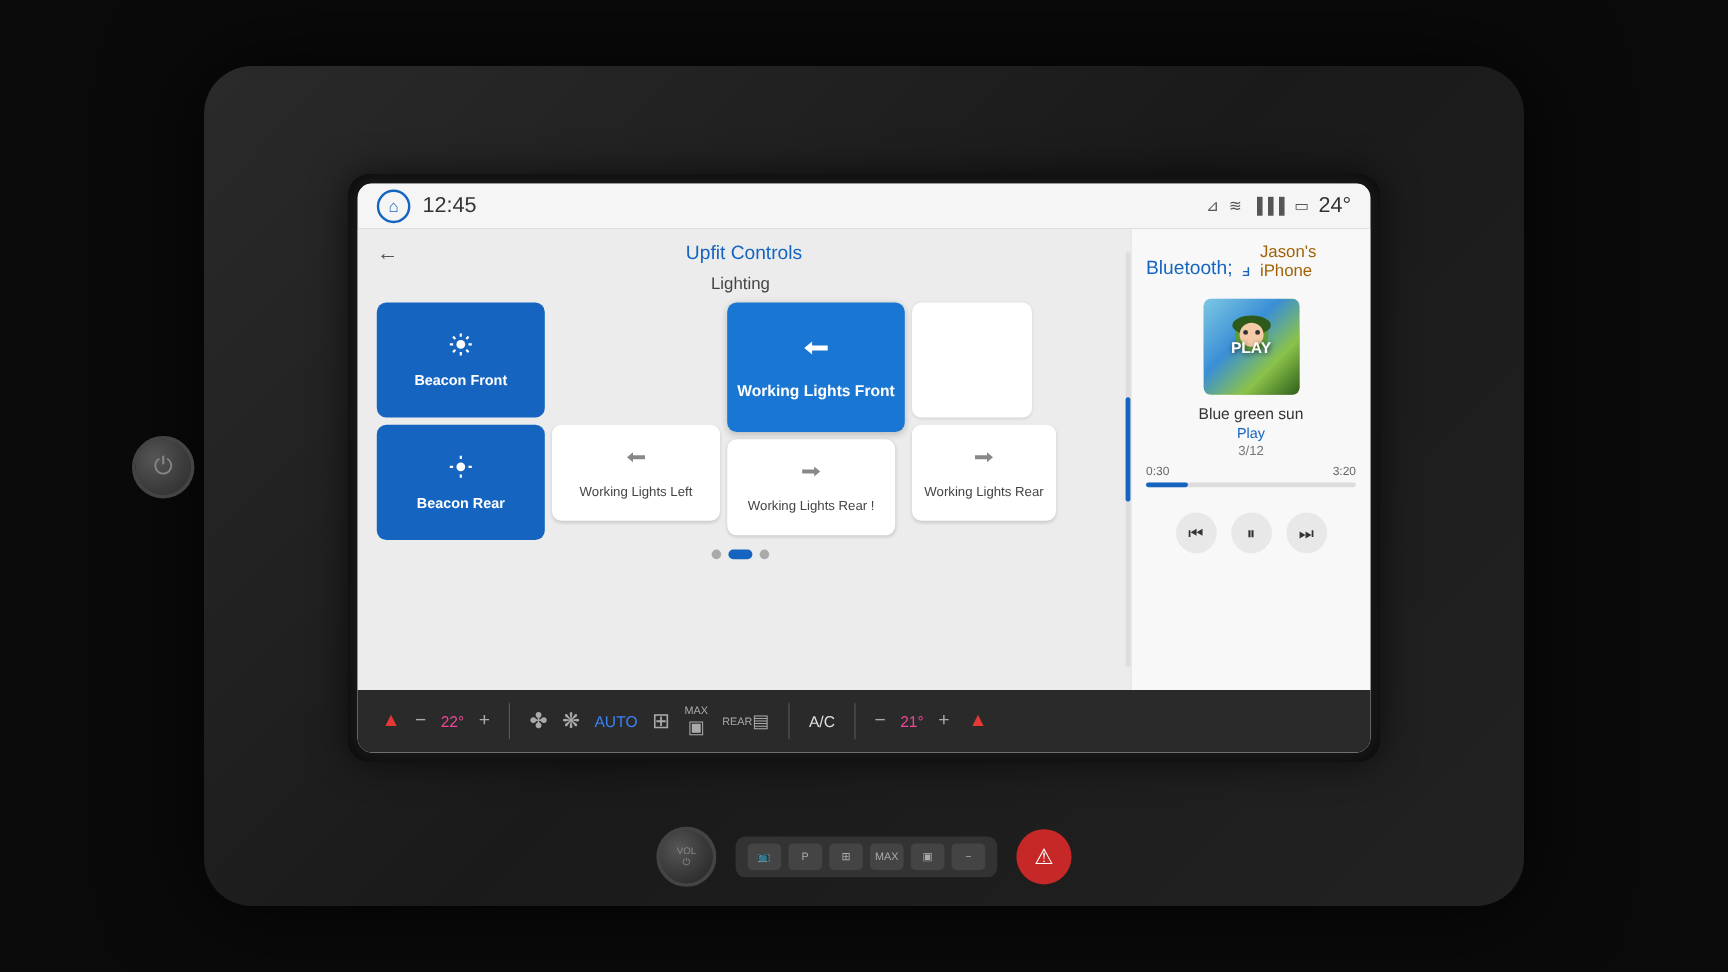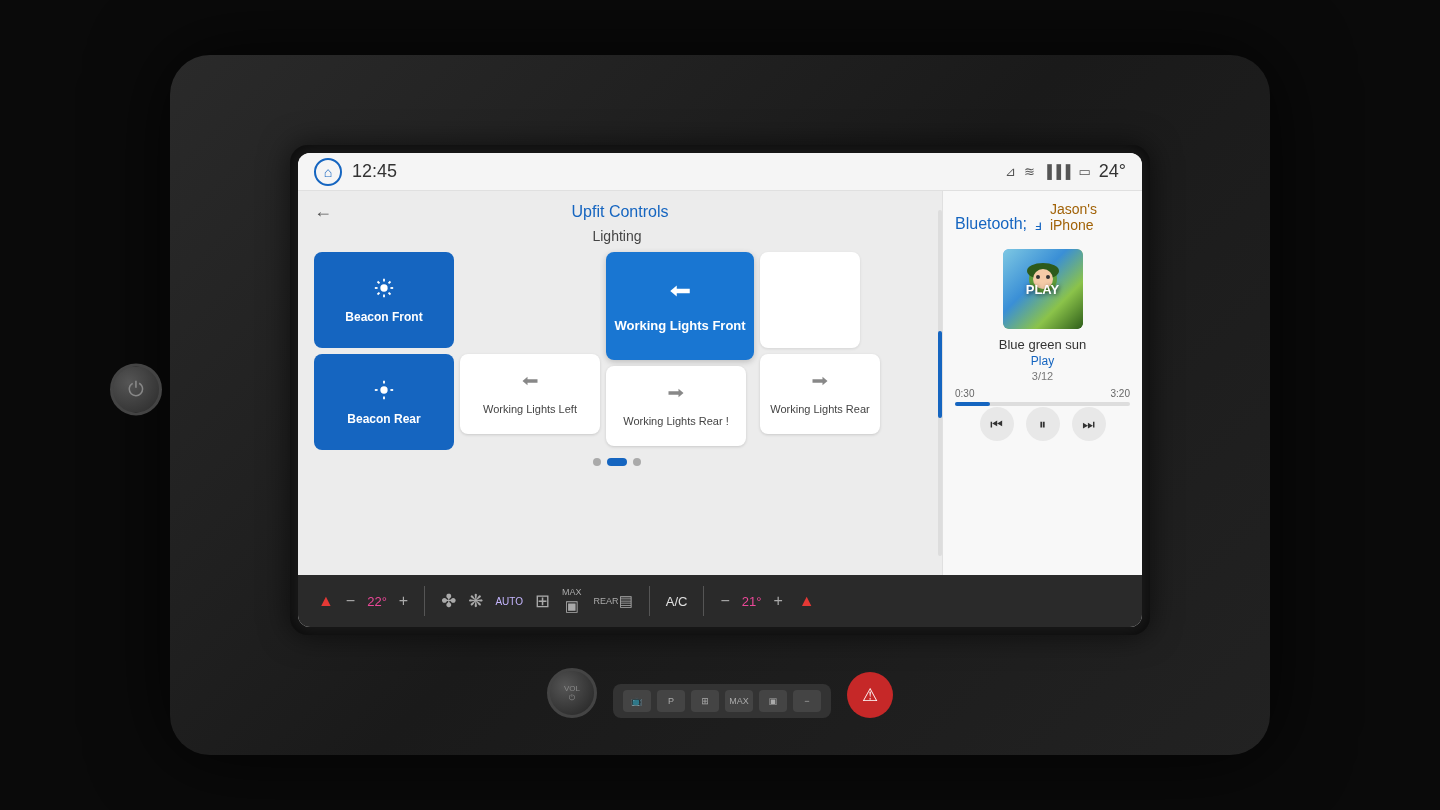--- a/index.html
+++ b/index.html
@@ -233,21 +233,21 @@
     }
 
     .song-track {
       text-align: center;
       font-size: 11px;
       color: #777;
       margin-bottom: 6px;
     }
 
     .progress-area {
-      margin-bottom: 1px;
+      margin-bottom: 21px;
     }
 
     .progress-times {
       display: flex;
       justify-content: space-between;
       font-size: 10px;
       color: #666;
       margin-bottom: 3px;
     }
 
@@ -316,22 +316,22 @@
     }
 
     .climate-divider {
       width: 1px;
       height: 30px;
       background: #555;
       margin: 0 4px;
     }
 
     .auto-label {
-      color: #c4b5fd;
-      font-size: 10px;
+      color: #3b82f6;
+      font-size: 13px;
       font-weight: 500;
     }
 
     .ac-label {
       color: #e0e0e0;
       font-size: 13px;
     }
 
     .vol-knob {
       width: 50px;
@@ -670,21 +670,21 @@
         <span class="climate-icon" style="color:#aaa; font-size:16px;">+</span>
 
         <div class="climate-item" style="margin-left:4px;">
           <span class="climate-icon red">▲</span>
         </div>
       </div>
 
     </div>
   </div>
 
-  <div style="position: absolute; bottom: 37px; left: 50%; transform: translateX(-50%); display: flex; align-items: flex-end; gap: 16px;">
+  <div style="position: absolute; bottom: 16px; left: 50%; transform: translateX(-50%); display: flex; align-items: center; gap: 16px;">
     <div class="vol-knob">
       <span style="font-size:8px;color:#888;">VOL<br>⏻</span>
     </div>
     <div class="hw-btn-group">
       <div class="hw-btn">📺</div>
       <div class="hw-btn">P</div>
       <div class="hw-btn">⊞</div>
       <div class="hw-btn">MAX</div>
       <div class="hw-btn">▣</div>
       <div class="hw-btn">−</div>

